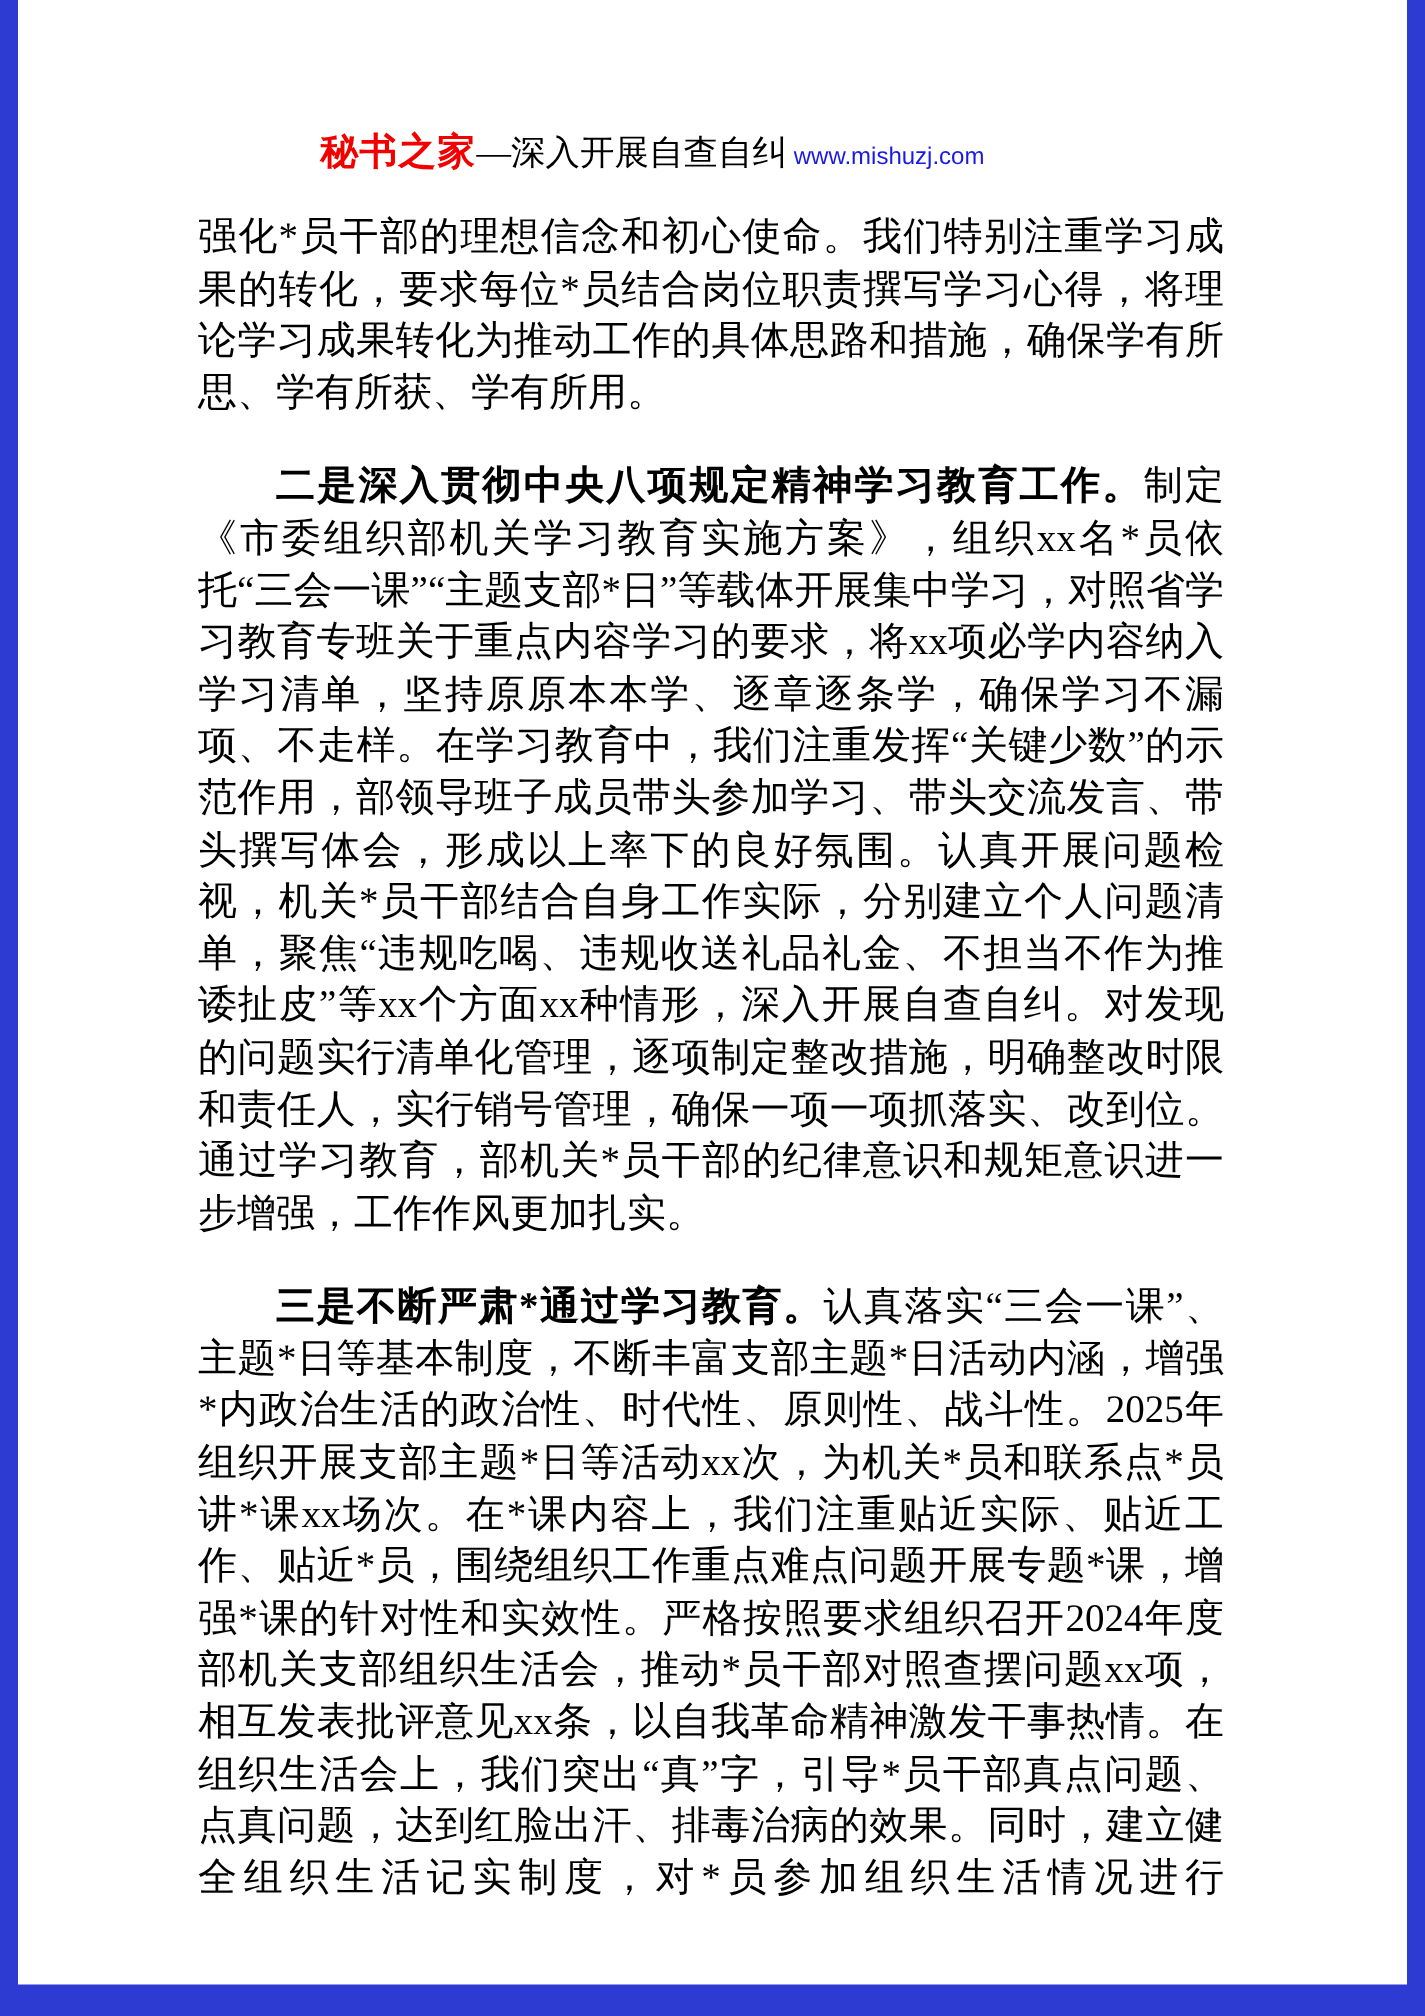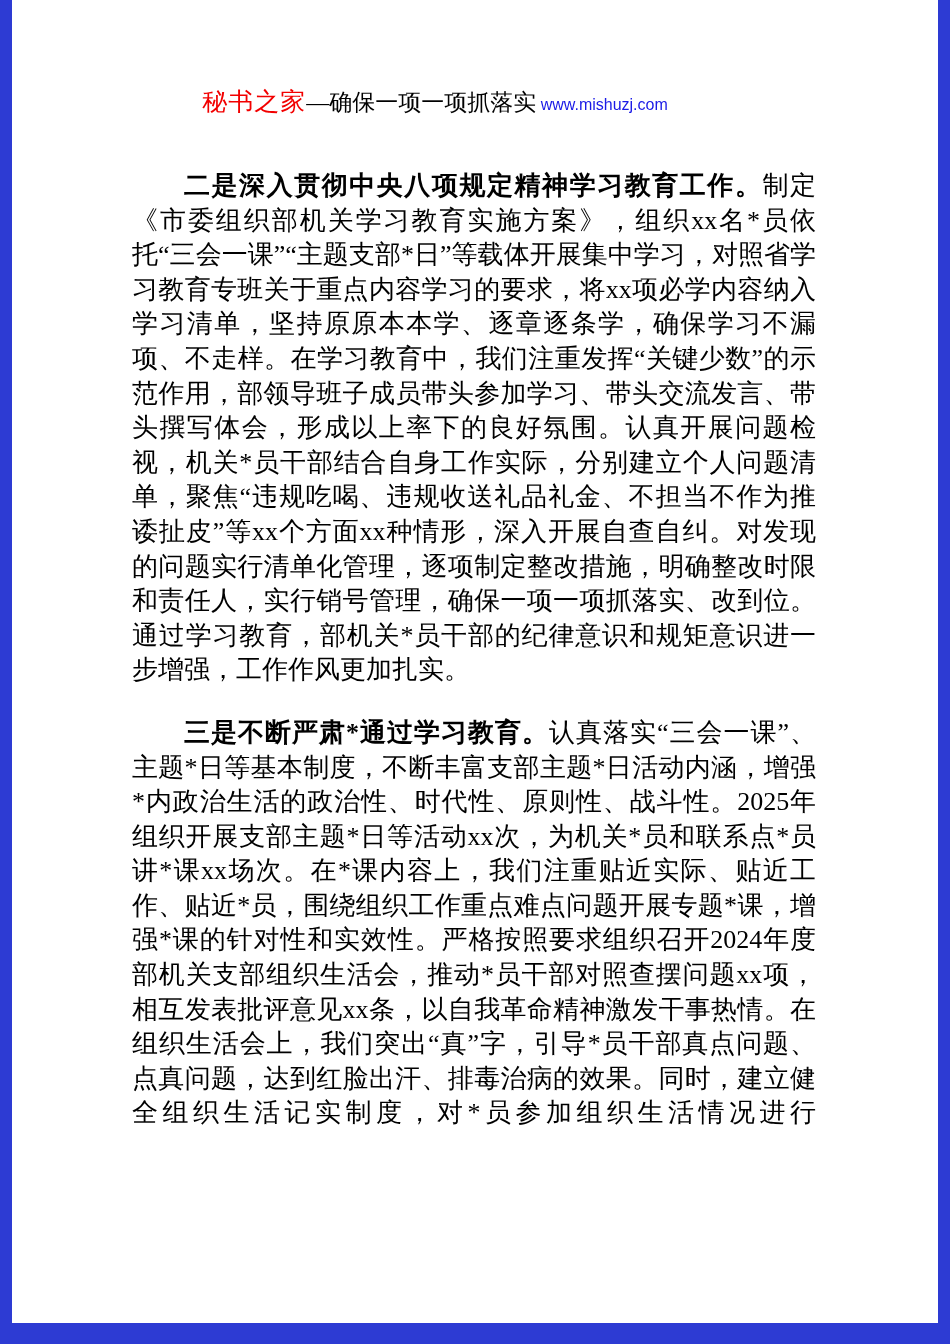--- a/index.html
+++ b/index.html
@@ -26,21 +26,21 @@
     top: 87px;
     left: -40px;
     width: 950px;
     text-align: center;
     white-space: nowrap;
     line-height: 30px;
     font-size: 23px;
   }
   .site-name {
     color: var(--brand-red, #f20000);
-    font-weight: normal;
+    font-weight: bold;
     font-size: 25px;
     letter-spacing: 1px;
   }
   .tagline { color: #000; }
   .url {
     color: var(--link-blue, #1a1ae6);
     font-family: "Liberation Sans", "DejaVu Sans", sans-serif;
     font-size: 16px;
   }
 
@@ -61,20 +61,21 @@
 </style>
 </head>
 <body>
 
 <div class="page">
   <div class="frame-left"></div>
   <div class="frame-right"></div>
   <div class="frame-bottom"></div>
 
   <div class="header">
-    <span class="site-name">秘书之家</span><span class="tagline">—确保一项一项抓落实</span><span class="url"> www.mishuzj.com</span>
+    <span class="site-name">秘书之家</span><span class="tagline">—深入开展自查自纠</span><span class="url"> www.mishuzj.com</span>
   </div>
 
   <div class="article" id="article">
+      <p class=""><span>强化*员干部的理想信念和初心使命。我们特别注重学习成果的转化，要求每位*员结合岗位职责撰写学习心得，将理论学习成果转化为推动工作的具体思路和措施，确保学有所思、学有所获、学有所用。</span></p>
       <p class="indent"><span class="lead">二是深入贯彻中央八项规定精神学习教育工作。</span><span>制定《市委组织部机关学习教育实施方案》，组织xx名*员依托“三会一课”“主题支部*日”等载体开展集中学习，对照省学习教育专班关于重点内容学习的要求，将xx项必学内容纳入学习清单，坚持原原本本学、逐章逐条学，确保学习不漏项、不走样。在学习教育中，我们注重发挥“关键少数”的示范作用，部领导班子成员带头参加学习、带头交流发言、带头撰写体会，形成以上率下的良好氛围。认真开展问题检视，机关*员干部结合自身工作实际，分别建立个人问题清单，聚焦“违规吃喝、违规收送礼品礼金、不担当不作为推诿扯皮”等xx个方面xx种情形，深入开展自查自纠。对发现的问题实行清单化管理，逐项制定整改措施，明确整改时限和责任人，实行销号管理，确保一项一项抓落实、改到位。通过学习教育，部机关*员干部的纪律意识和规矩意识进一步增强，工作作风更加扎实。</span></p>
       <p class="indent cont"><span class="lead">三是不断严肃*通过学习教育。</span><span>认真落实“三会一课”、主题*日等基本制度，不断丰富支部主题*日活动内涵，增强*内政治生活的政治性、时代性、原则性、战斗性。2025年组织开展支部主题*日等活动xx次，为机关*员和联系点*员讲*课xx场次。在*课内容上，我们注重贴近实际、贴近工作、贴近*员，围绕组织工作重点难点问题开展专题*课，增强*课的针对性和实效性。严格按照要求组织召开2024年度部机关支部组织生活会，推动*员干部对照查摆问题xx项，相互发表批评意见xx条，以自我革命精神激发干事热情。在组织生活会上，我们突出“真”字，引导*员干部真点问题、点真问题，达到红脸出汗、排毒治病的效果。同时，建立健全组织生活记实制度，对*员参加组织生活情况进行</span></p>
     </div>
 </div>
 
 </body></html>

